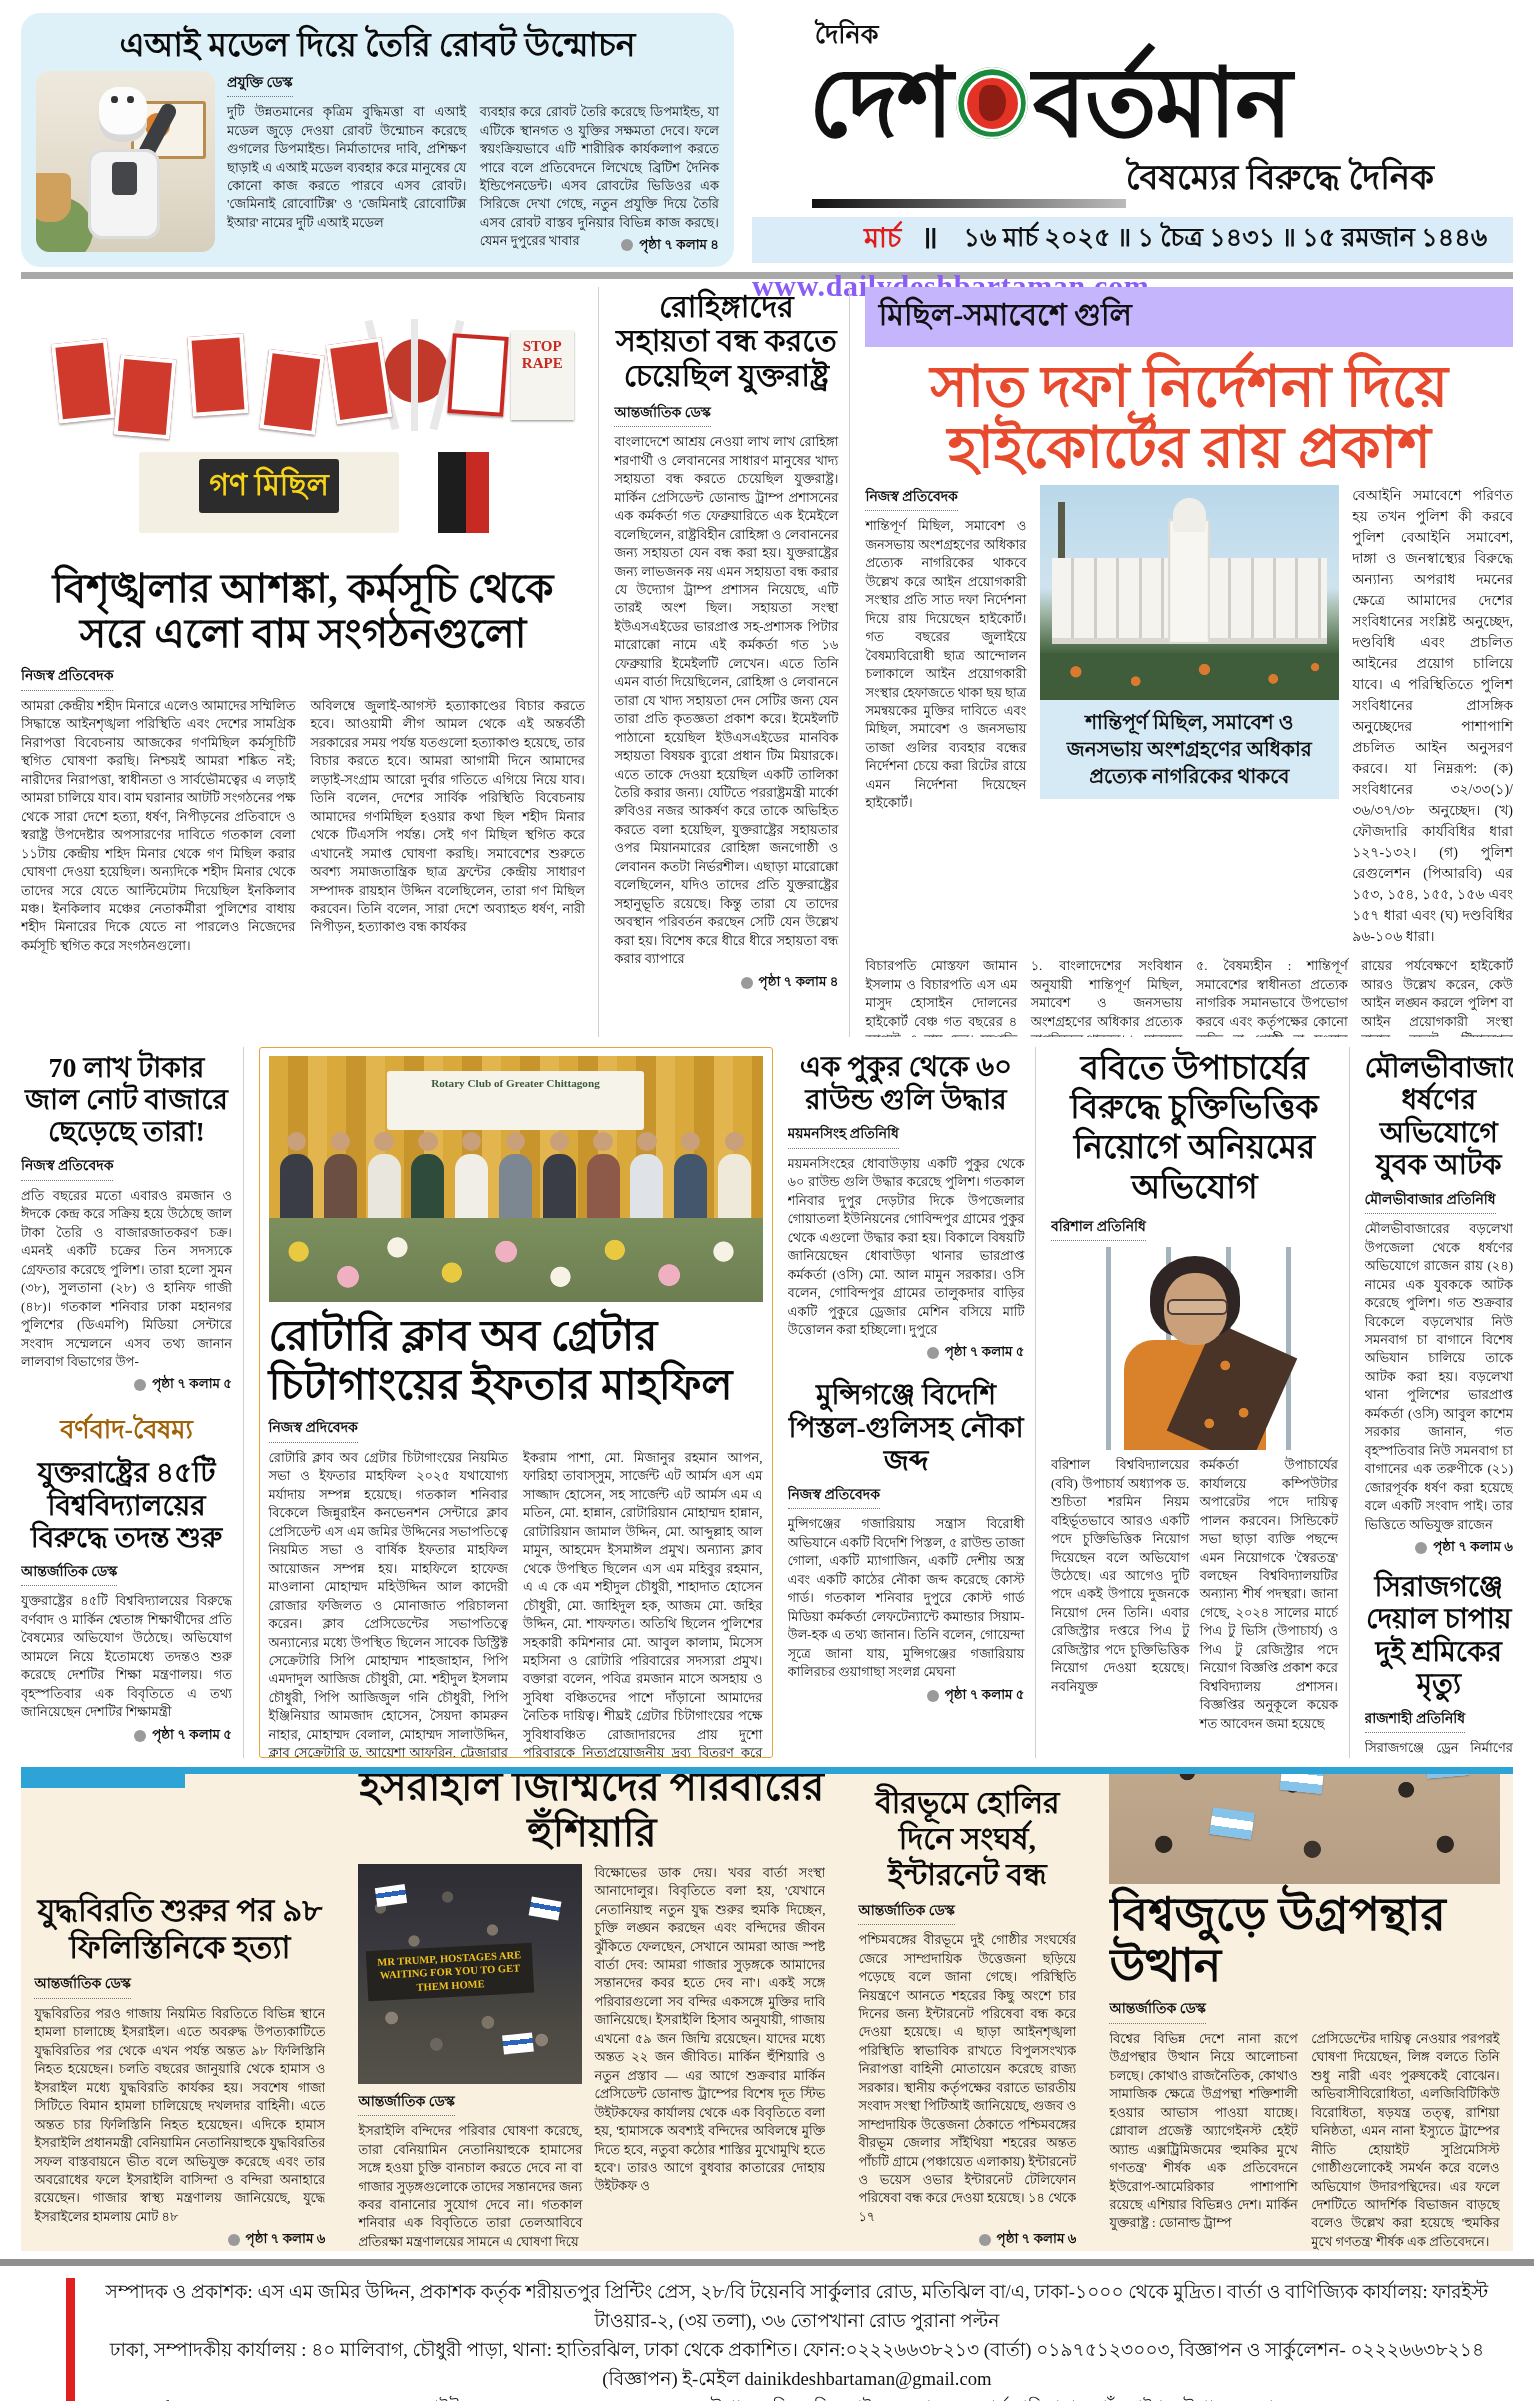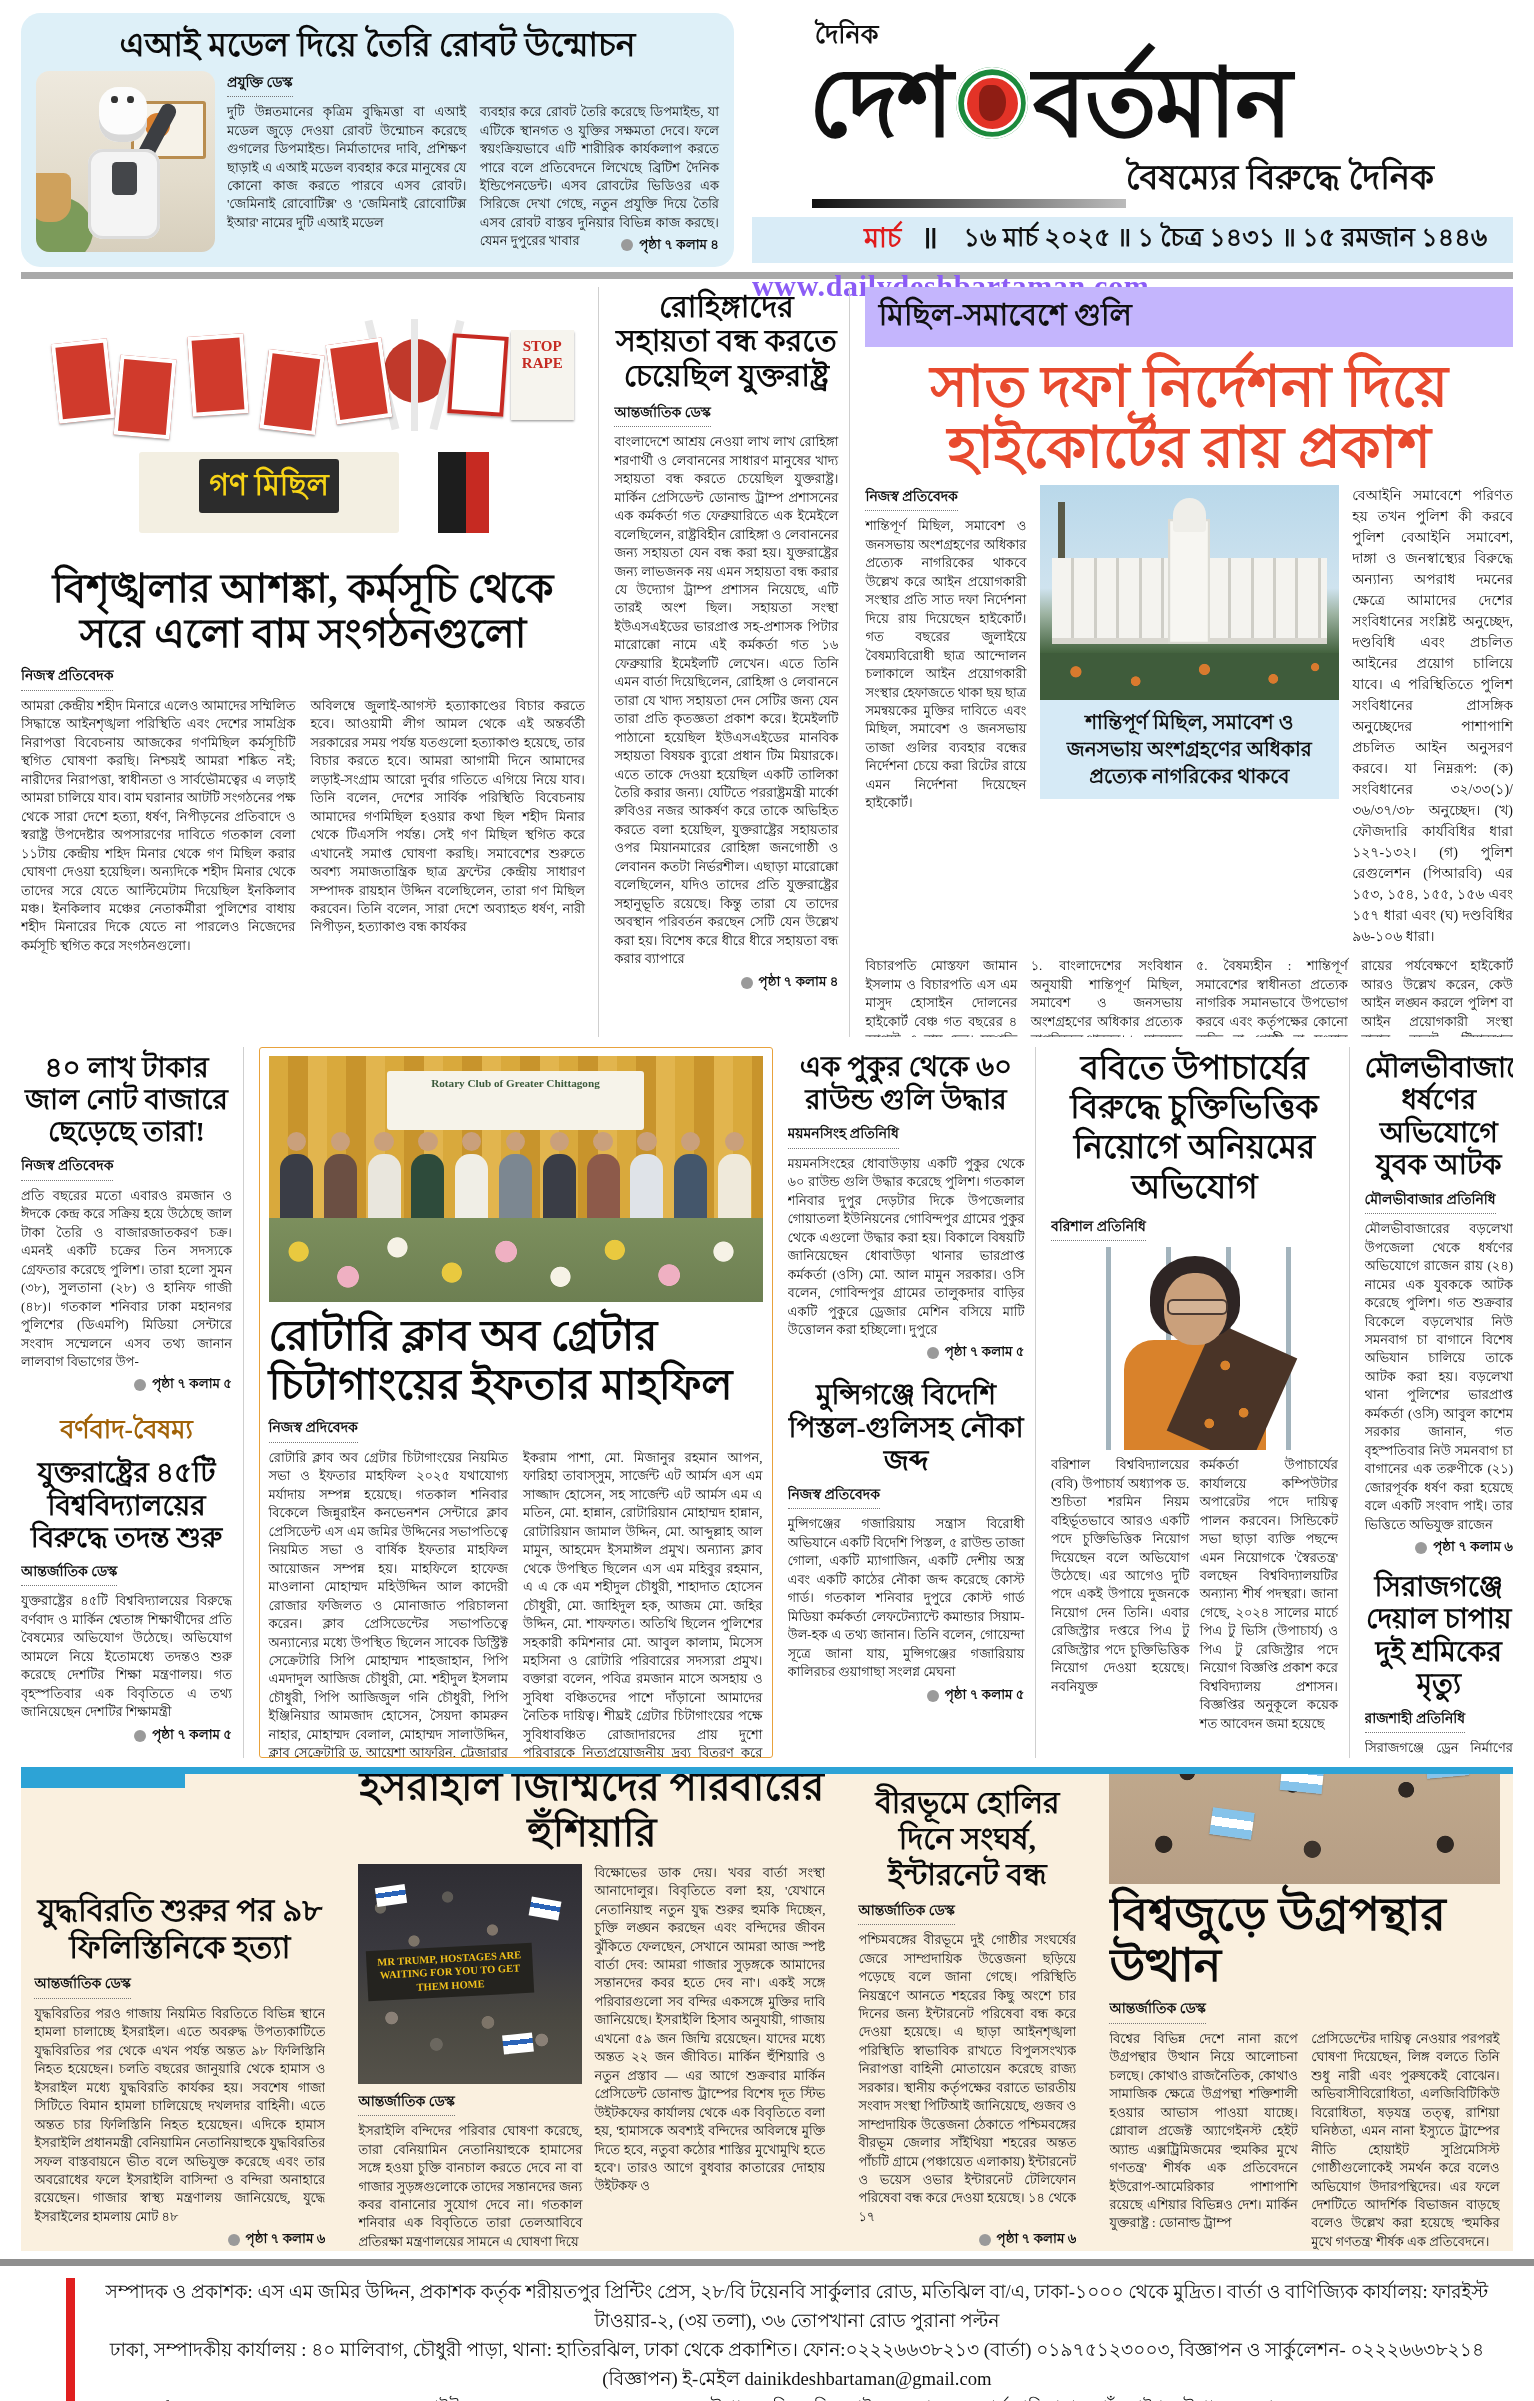--- a/index.html
+++ b/index.html
@@ -280,21 +280,21 @@
 
         </div>
       </div>
     </article>
   </section>
 
   <section class="band mid-band">
 
     <div class="colA vline" style="padding-right:10.5px;">
       <article>
-        <h2>৪০ লাখ টাকার জাল নোট বাজারে ছেড়েছে তারা!</h2>
+        <h2>70 লাখ টাকার জাল নোট বাজারে ছেড়েছে তারা!</h2>
         <div class="byline">নিজস্ব প্রতিবেদক</div>
         <div class="body-txt jt">প্রতি বছরের মতো এবারও রমজান ও ঈদকে কেন্দ্র করে সক্রিয় হয়ে উঠেছে জাল টাকা তৈরি ও বাজারজাতকরণ চক্র। এমনই একটি চক্রের তিন সদস্যকে গ্রেফতার করেছে পুলিশ। তারা হলো সুমন (৩৮), সুলতানা (২৮) ও হানিফ গাজী (৪৮)। গতকাল শনিবার ঢাকা মহানগর পুলিশের (ডিএমপি) মিডিয়া সেন্টারে সংবাদ সম্মেলনে এসব তথ্য জানান লালবাগ বিভাগের উপ-</div>
         <div class="pref">
             <span class="dot"></span>
             <b>পৃষ্ঠা ৭ কলাম ৫</b>
           </div>
       </article>
       <article style="margin-top:13.4px;">
         <div class="kicker-teal">বর্ণবাদ-বৈষম্য</div>
         <h2>যুক্তরাষ্ট্রের ৪৫টি বিশ্ববিদ্যালয়ের বিরুদ্ধে তদন্ত শুরু</h2>

